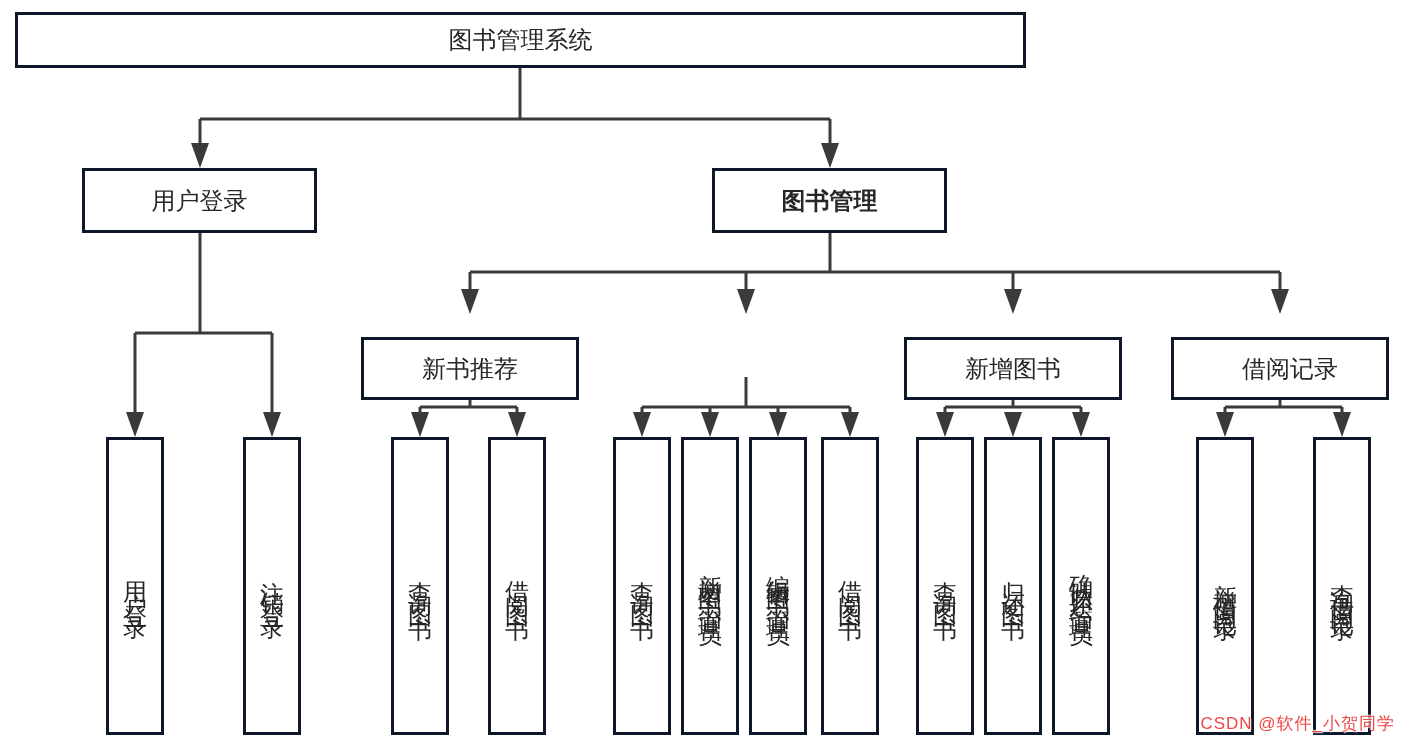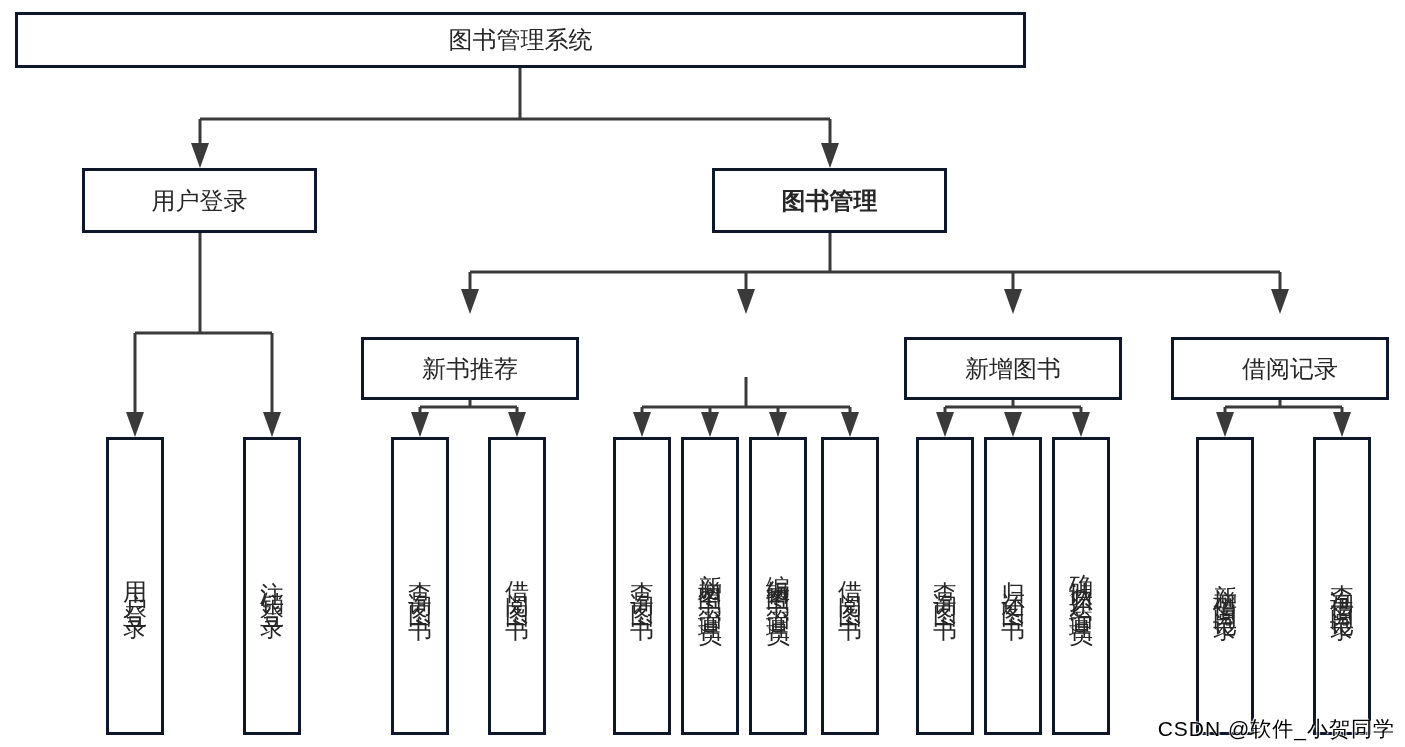--- a/index.html
+++ b/index.html
@@ -30,23 +30,23 @@
     writing-mode:vertical-rl;
     text-orientation:upright;
     font-size:24px;
     letter-spacing:12px;
     line-height:1;
     white-space:nowrap;
   }
   .leaf.dense span{letter-spacing:7px;text-orientation:mixed;}
   .watermark{
     position:absolute;
-    right:10px;bottom:4px;
-    font-size:21px;
-    color:#000000;
+    right:10px;bottom:12px;
+    font-size:17px;
+    color:#ef4444;
     text-shadow:1px 1px 1px #ffffff, -1px -1px 1px #ffffff;
     z-index:2;
     letter-spacing:1px;
   }
 </style>
 </head>
 <body>
 
 <div class="canvas">
 

